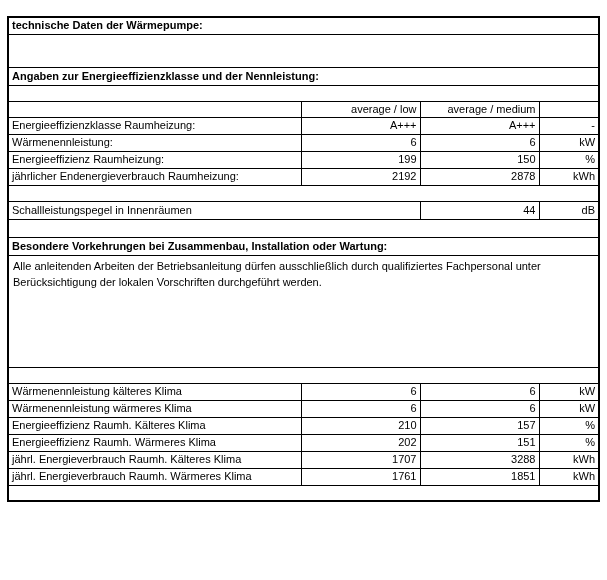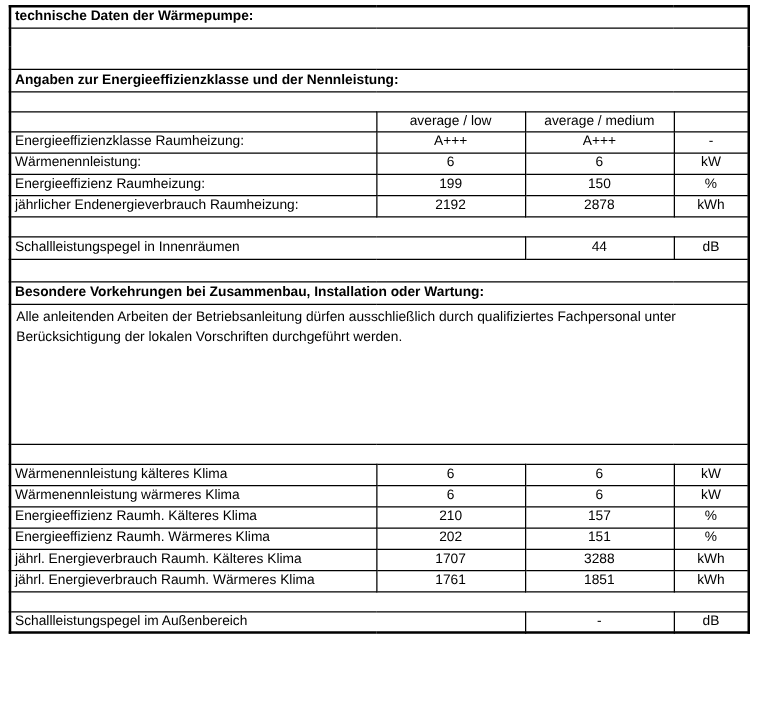--- a/index.html
+++ b/index.html
@@ -7,21 +7,21 @@
     padding: 0;
     background: #ffffff;
     width: 607px;
     height: 580px;
     font-family: "Liberation Sans", sans-serif;
     color: #000000;
     -webkit-font-smoothing: antialiased;
   }
   .sheet {
     position: relative;
-    padding: 4px 0 0 7px;
+    padding: 16px 0 0 7px;
     width: 600px;
   }
   table.datasheet {
     border-collapse: collapse;
     table-layout: fixed;
     width: 591px;
     border: 2px solid #000;
   }
   col.cA { width: 293px; }
   col.cB { width: 119px; }
@@ -31,21 +31,21 @@
   td {
     font-size: 11px;
     padding: 0 3px;
     vertical-align: middle;
     overflow: hidden;
     white-space: nowrap;
     line-height: 1.15;
   }
   td.bd { border: 1px solid #000; }
   .bold { font-weight: bold; }
-  .center { text-align: center; }
+  .center { text-align: right; }
 
   tr.r15 { height: 15px; }
   tr.r16 { height: 16px; }
   tr.r17 { height: 17px; }
   tr.r18 { height: 18px; }
   tr.rpara { height: 112px; }
 
   td.para {
     vertical-align: top;
     white-space: normal;
@@ -169,20 +169,15 @@
     <tr class="r17">
       <td class="bd">jährl. Energieverbrauch Raumh. Wärmeres Klima</td>
       <td class="bd center">1761</td>
       <td class="bd center">1851</td>
       <td class="bd center">kWh</td>
     </tr>
     <tr class="r16">
           <td colspan="4"></td>
         </tr>
 
-    <tr class="r17">
-      <td class="bd" colspan="2">Schallleistungspegel im Außenbereich</td>
-      <td class="bd center">-</td>
-      <td class="bd center">dB</td>
-    </tr>
   </tbody>
     </table>
 </div>
 
 </body></html>

